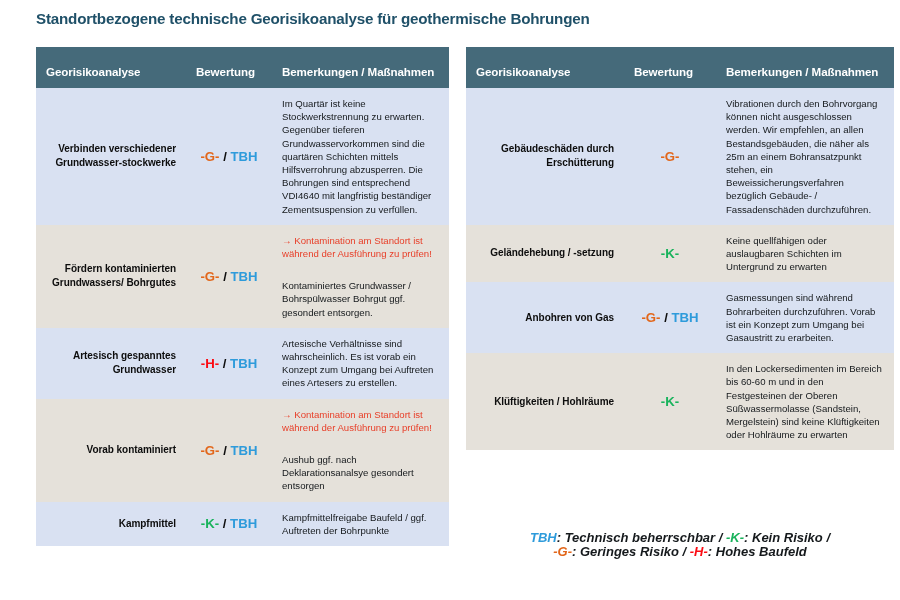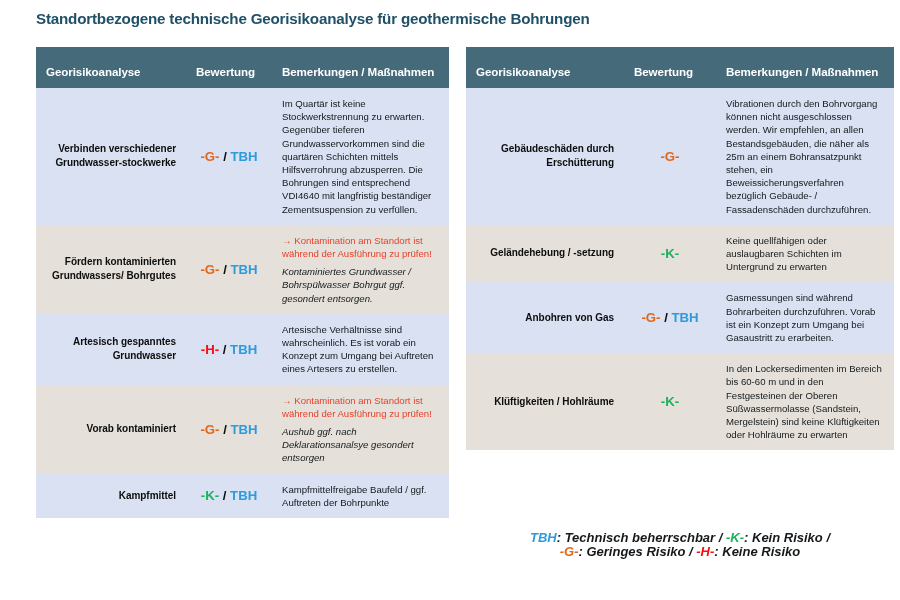--- a/index.html
+++ b/index.html
@@ -104,21 +104,21 @@
     margin-top: 28px;
   }
   td.cell-remarks {
     font-size: 9.6px;
     color: #15191c;
     line-height: 13.2px;
     padding-left: 11px;
     padding-right: 8px;
   }
   td.cell-remarks p { margin: 0; }
-  td.cell-remarks p + p { margin-top: 5px; font-style: italic; }
+  td.cell-remarks p + p { margin-top: 19px; }
   td.cell-remarks p.warn {
     color: #e8402a;
   }
 
   
   .code-K   { color: #19b35c; }
   .code-G   { color: #e2661a; }
   .code-H   { color: #fb0b13; }
   .code-TBH { color: #2e9bdb; }
   .sep      { color: #0d0d0d; }
@@ -246,16 +246,16 @@
             <td class="cell-remarks">
               <p>In den Lockersedimenten im Bereich bis 60-60 m und in den Festgesteinen der Oberen Süßwassermolasse (Sandstein, Mergelstein) sind keine Klüftigkeiten oder Hohlräume zu erwarten</p>
             </td>
           </tr>
         </tbody>
     </table>
   </div>
 
   <div class="legend">
     <div id="legend-line-1"><span class="code-TBH">TBH</span><span>: Technisch beherrschbar / </span><span class="code-K">-K-</span><span>: Kein Risiko /</span></div>
-    <div id="legend-line-2"><span class="code-G">-G-</span><span>: Geringes Risiko / </span><span class="code-H">-H-</span><span>: Keine Risiko</span></div>
+    <div id="legend-line-2"><span class="code-G">-G-</span><span>: Geringes Risiko / </span><span class="code-H">-H-</span><span>: Hohes Baufeld</span></div>
   </div>
 
 </div>
 
 </body></html>

